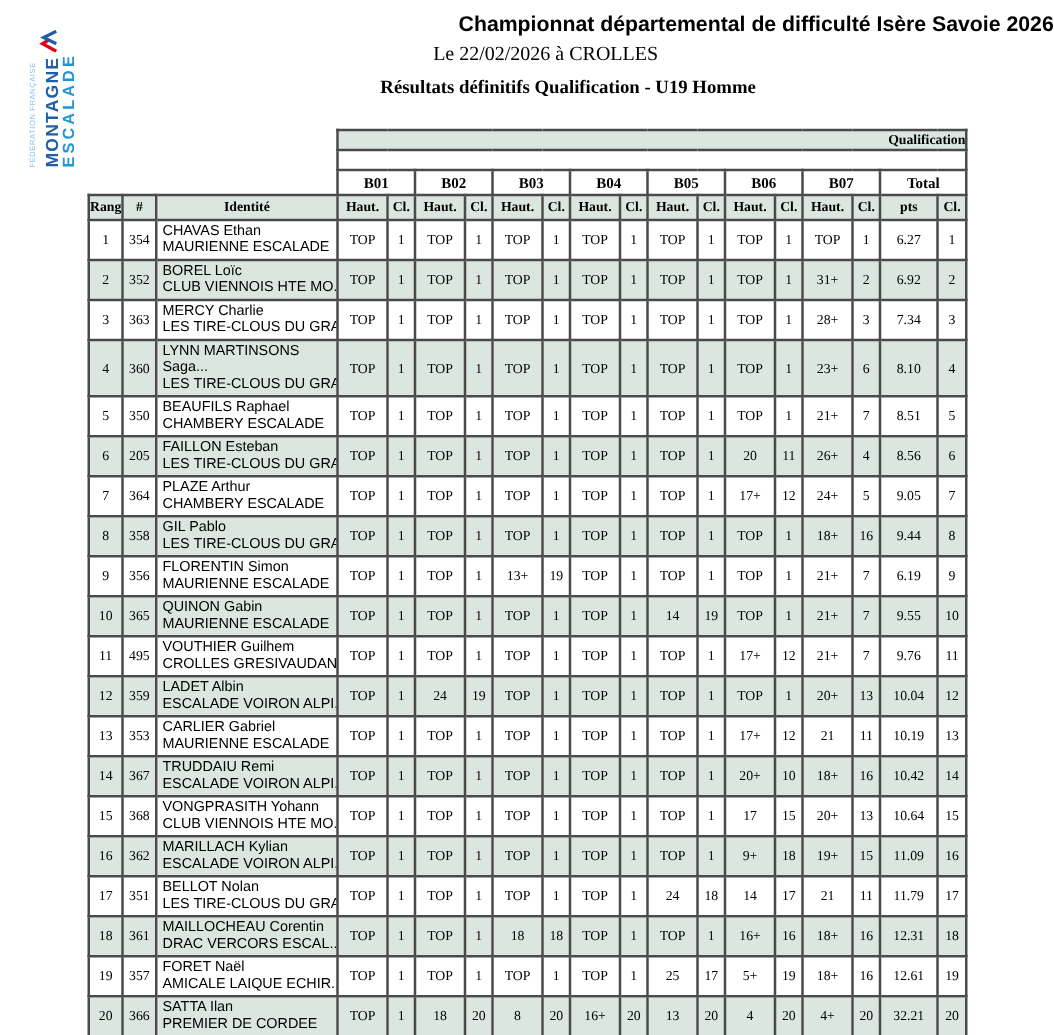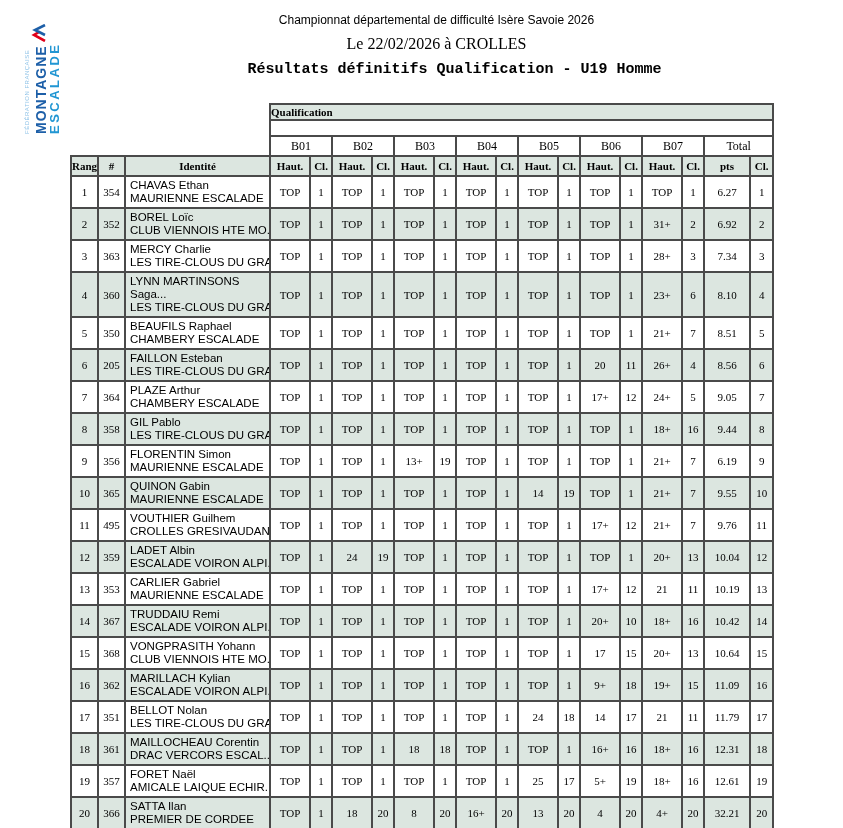--- a/index.html
+++ b/index.html
@@ -24,44 +24,44 @@
     transform:rotate(-90deg) translateX(-124px);
     transform-origin:0 0;
     display:flex;flex-direction:column;justify-content:flex-end;
   }
   .logo-fed{font-family:"Liberation Sans",sans-serif;font-size:6px;letter-spacing:.5px;color:#8fc3e8;margin-bottom:1px;white-space:nowrap;}
   .logo-l1{display:flex;align-items:flex-end;gap:3px;font-family:"Liberation Sans",sans-serif;font-weight:bold;font-size:14px;letter-spacing:1px;color:#1d5fa8;line-height:14px;}
   .logo-l2{font-family:"Liberation Sans",sans-serif;font-weight:bold;font-size:13px;letter-spacing:2.5px;color:#2196d3;line-height:14px;}
 
   
   .titles{padding-top:10px;padding-left:30px;text-align:center;}
-  .title-main{font-family:"Liberation Sans",sans-serif;font-size:12px;font-weight:400;line-height:20px;margin:0;}
+  .title-main{font-family:"Liberation Sans",sans-serif;font-size:17px;font-weight:700;line-height:20px;margin:0;text-align:right;}
   .title-date{font-family:Liberation Serif, serif;font-size:16px;font-weight:400;line-height:19px;margin:4px 0 0 0;}
-  .title-sub{font-family:Liberation Mono, monospace;font-size:15px;font-weight:bold;line-height:18px;margin:8px 0 0 0;padding-left:36px;}
+  .title-sub{font-family:Liberation Serif, serif;font-size:15px;font-weight:bold;line-height:18px;margin:8px 0 0 0;padding-left:36px;}
 
   
   table.results{
     border-collapse:collapse;
     table-layout:fixed;
     width:702px;
     margin:24px 0 0 70px;
   }
   td{padding:0;overflow:hidden;}
   .blank{border:none;background:#fff;}
   td.b{border:2px solid var(--line);}
   td.thin-left{border:2px solid var(--line);border-left:1px solid var(--line);}
   tr.hr-a{height:16px;}
   tr.hr-b{height:16px;}
   tr.hr-c{height:20px;}
   tr.hr-d{height:20px;}
   tbody tr{height:30px;}
   tbody tr:nth-child(even) td:not(.blank){background:var(--green);}
-  .qual{background:var(--green);text-align:left;font-weight:bold;font-size:11px;}
+  .qual{background:var(--green);text-align:right;font-weight:bold;font-size:11px;}
   .spacer{background:#fff;}
-  .group-head{text-align:center;font-weight:normal;font-size:12px;background:#fff;}
+  .group-head{text-align:center;font-weight:bold;font-size:12px;background:#fff;}
   .sub{background:var(--green);text-align:center;font-weight:bold;font-size:11px;}
   td.c{text-align:center;font-size:11px;font-family:"Liberation Serif",serif;}
   td.identite{font-family:"Liberation Sans",sans-serif;font-size:11.5px;line-height:13px;padding:2px 2px 2px 4px;vertical-align:middle;}
   td.identite .club{white-space:nowrap;}
 </style>
 </head>
 <body>
 
 <div class="logo-wrap">
   <div class="logo-inner">

